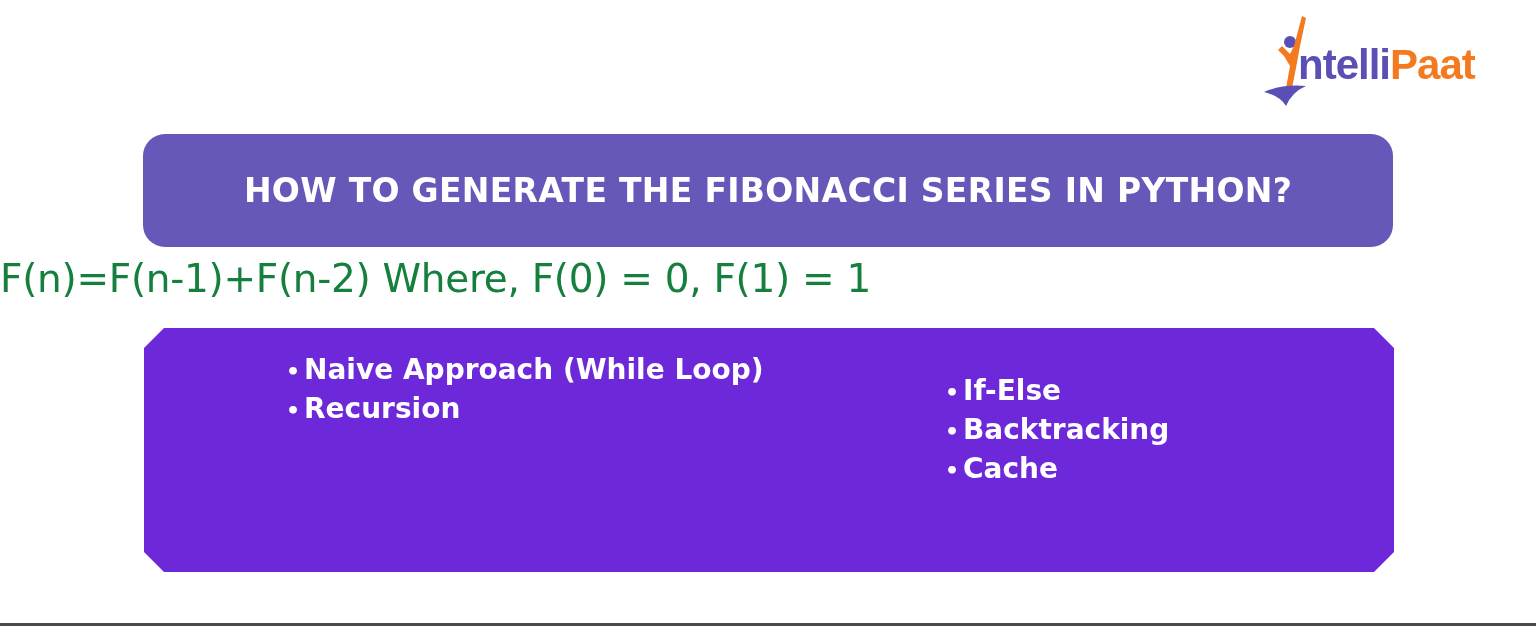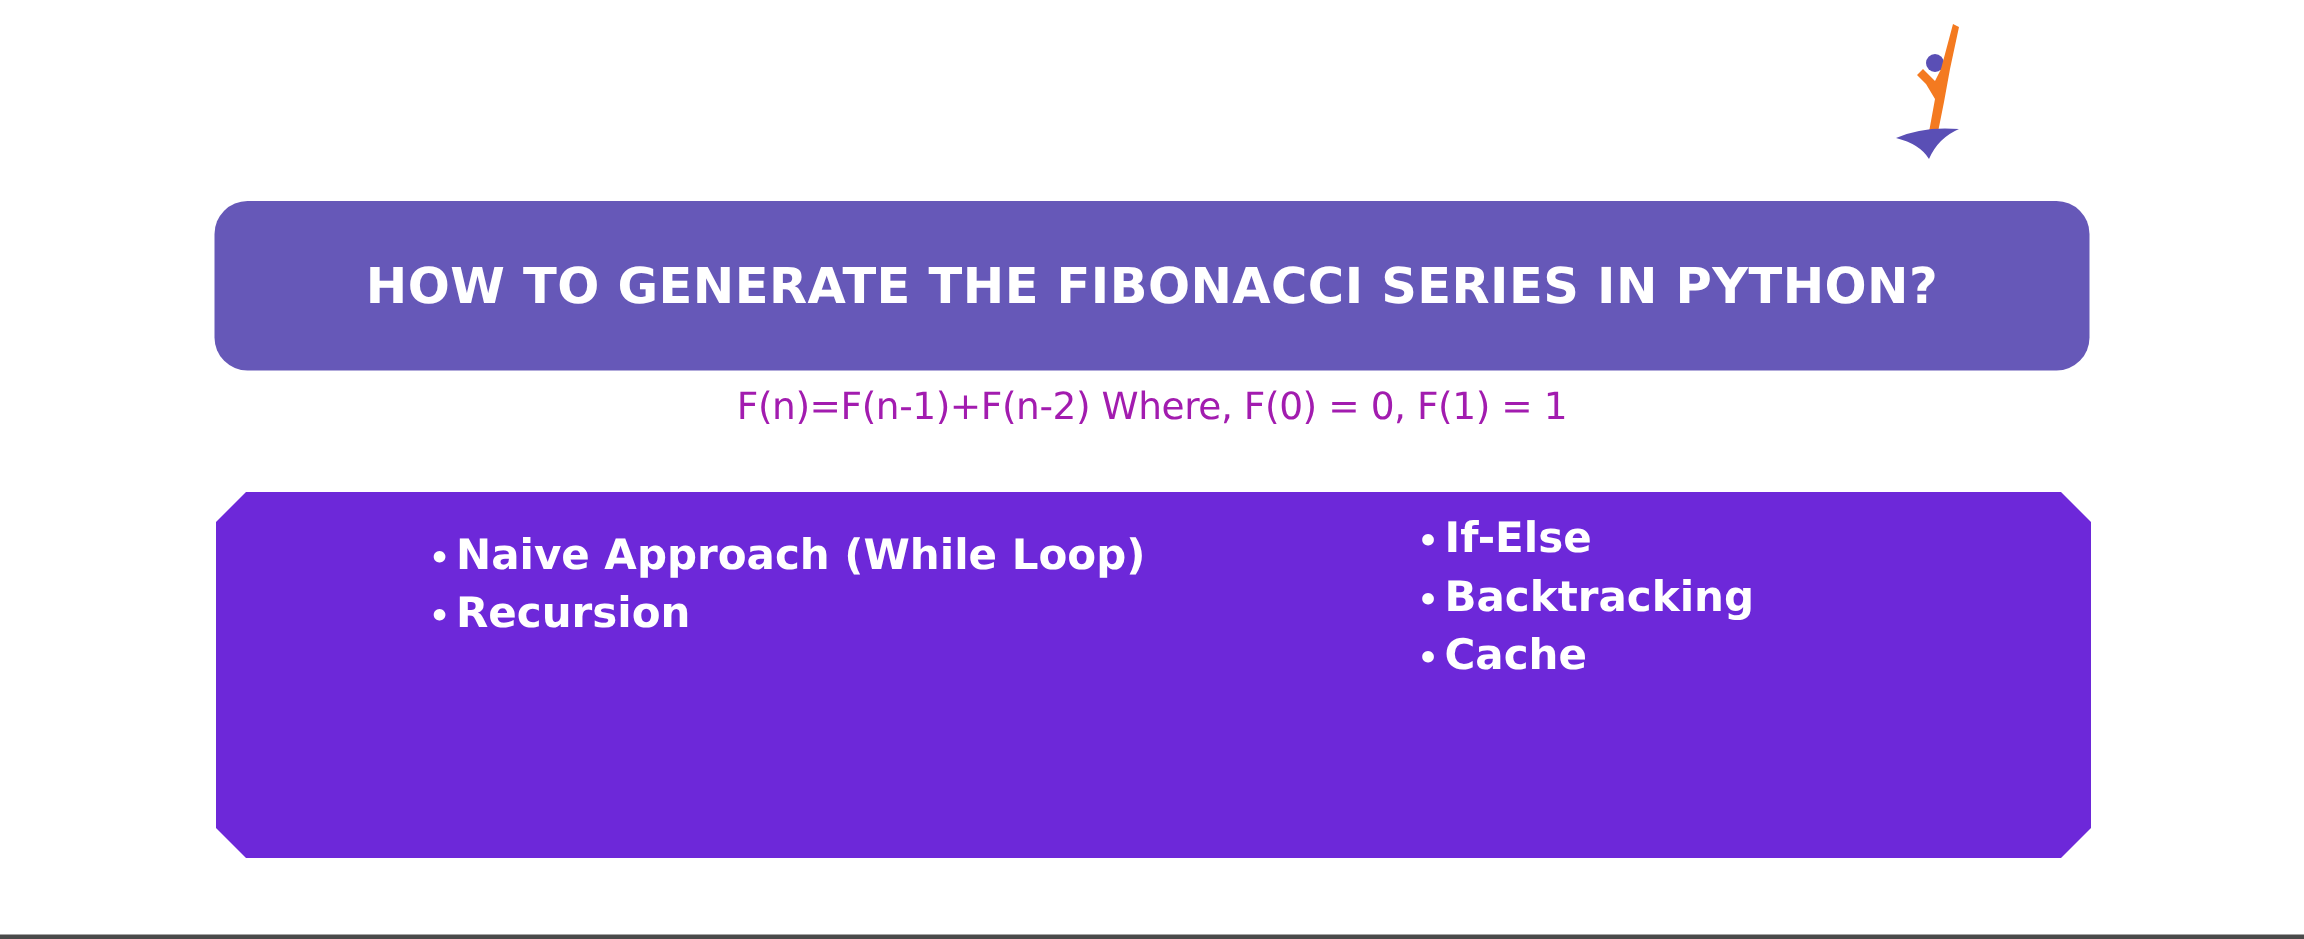--- a/index.html
+++ b/index.html
@@ -21,51 +21,54 @@
     .title-box {
       position: absolute; left: 143px; top: 134px; width: 1250px; height: 113px;
       background: #6658b8; border-radius: 22px;
       display: flex; align-items: center; justify-content: center;
     }
     .title-text {
       color: #ffffff; font-weight: bold; font-size: 33px; letter-spacing: 0.3px;
       font-family: "DejaVu Sans", sans-serif;
     }
     .formula {
-      position: absolute; left: 0; width: 1536px; top: 256px; text-align: center;
-      font-size: 25px; color: #a21caf; font-family: "DejaVu Sans", sans-serif;
+      position: absolute; left: 0; width: 1536px; top: 256px; text-align: left;
+      font-size: 39px; color: #15803d; font-family: "DejaVu Sans", sans-serif;
       letter-spacing: -0.3px;
     }
     .list-box {
       position: absolute; left: 144px; top: 328px; width: 1250px; height: 244px;
       background: #6d28d9;
       clip-path: polygon(20px 0, calc(100% - 20px) 0, 100% 20px, 100% calc(100% - 20px), calc(100% - 20px) 100%, 20px 100%, 0 calc(100% - 20px), 0 20px);
     }
     .list {
       position: absolute; margin: 0; padding: 0; list-style: none;
       color: #ffffff; font-size: 28px; font-weight: 600;
       font-family: "DejaVu Sans", sans-serif;
     }
     .list li { height: 38.8px; line-height: 38.8px; white-space: nowrap; }
     .list li .dot { display: inline-block; width: 18px; font-size: 22px; }
     .list-left { left: 142px; top: 23px; }
-    .list-right { left: 801px; top: 12px; }
+    .list-right { left: 801px; top: 44px; }
     .bottom-rule {
       position: absolute; left: 0; top: 623px; width: 1536px; height: 3px; background: #4a4a4a;
     }
   </style>
 </head>
 <body>
 
 <div class="logo">
   <svg width="60" height="92" viewBox="0 0 60 92" style="position:absolute;left:0;top:0;">
     <circle cx="28" cy="26" r="6" fill="#5a4fb5"></circle>
     <path d="M40 0 L44 2 L38 30 L34 52 L30 72 L24 72 L28 50 L22 40 L16 34 L20 30 L28 38 L32 30 Z" fill="#f47a20"></path>
     <path d="M2 76 Q20 68 44 70 Q30 76 24 90 Q18 80 2 76 Z" fill="#5a4fb5"></path>
   </svg>
+  <div class="logo-text">
+    <span class="a">ntelli</span><span class="b">Paat</span>
+  </div>
 </div>
 
 <div class="title-box">
   <span class="title-text">HOW TO GENERATE THE FIBONACCI SERIES IN PYTHON?</span>
 </div>
 
 <div class="formula">F(n)=F(n-1)+F(n-2) Where, F(0) = 0, F(1) = 1</div>
 
 <div class="list-box">
   <ul class="list list-left">

